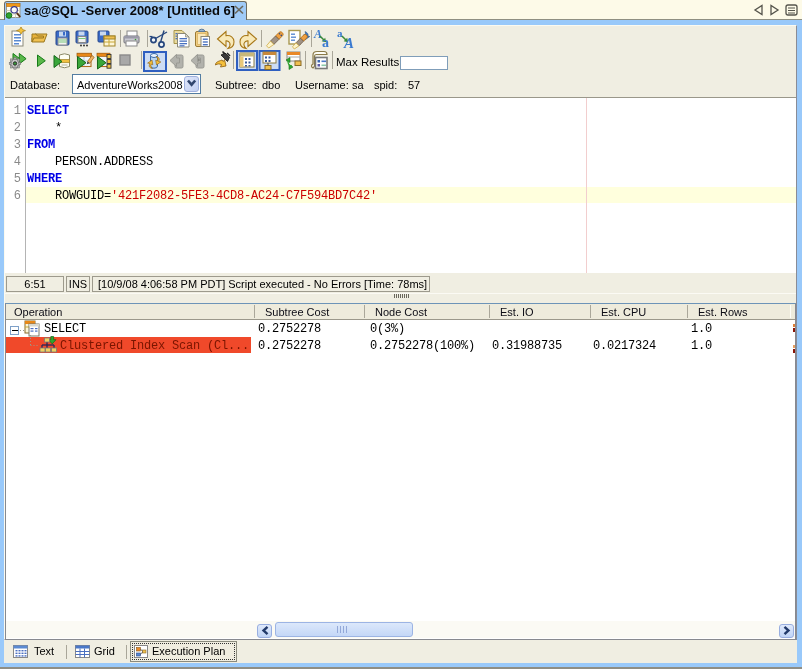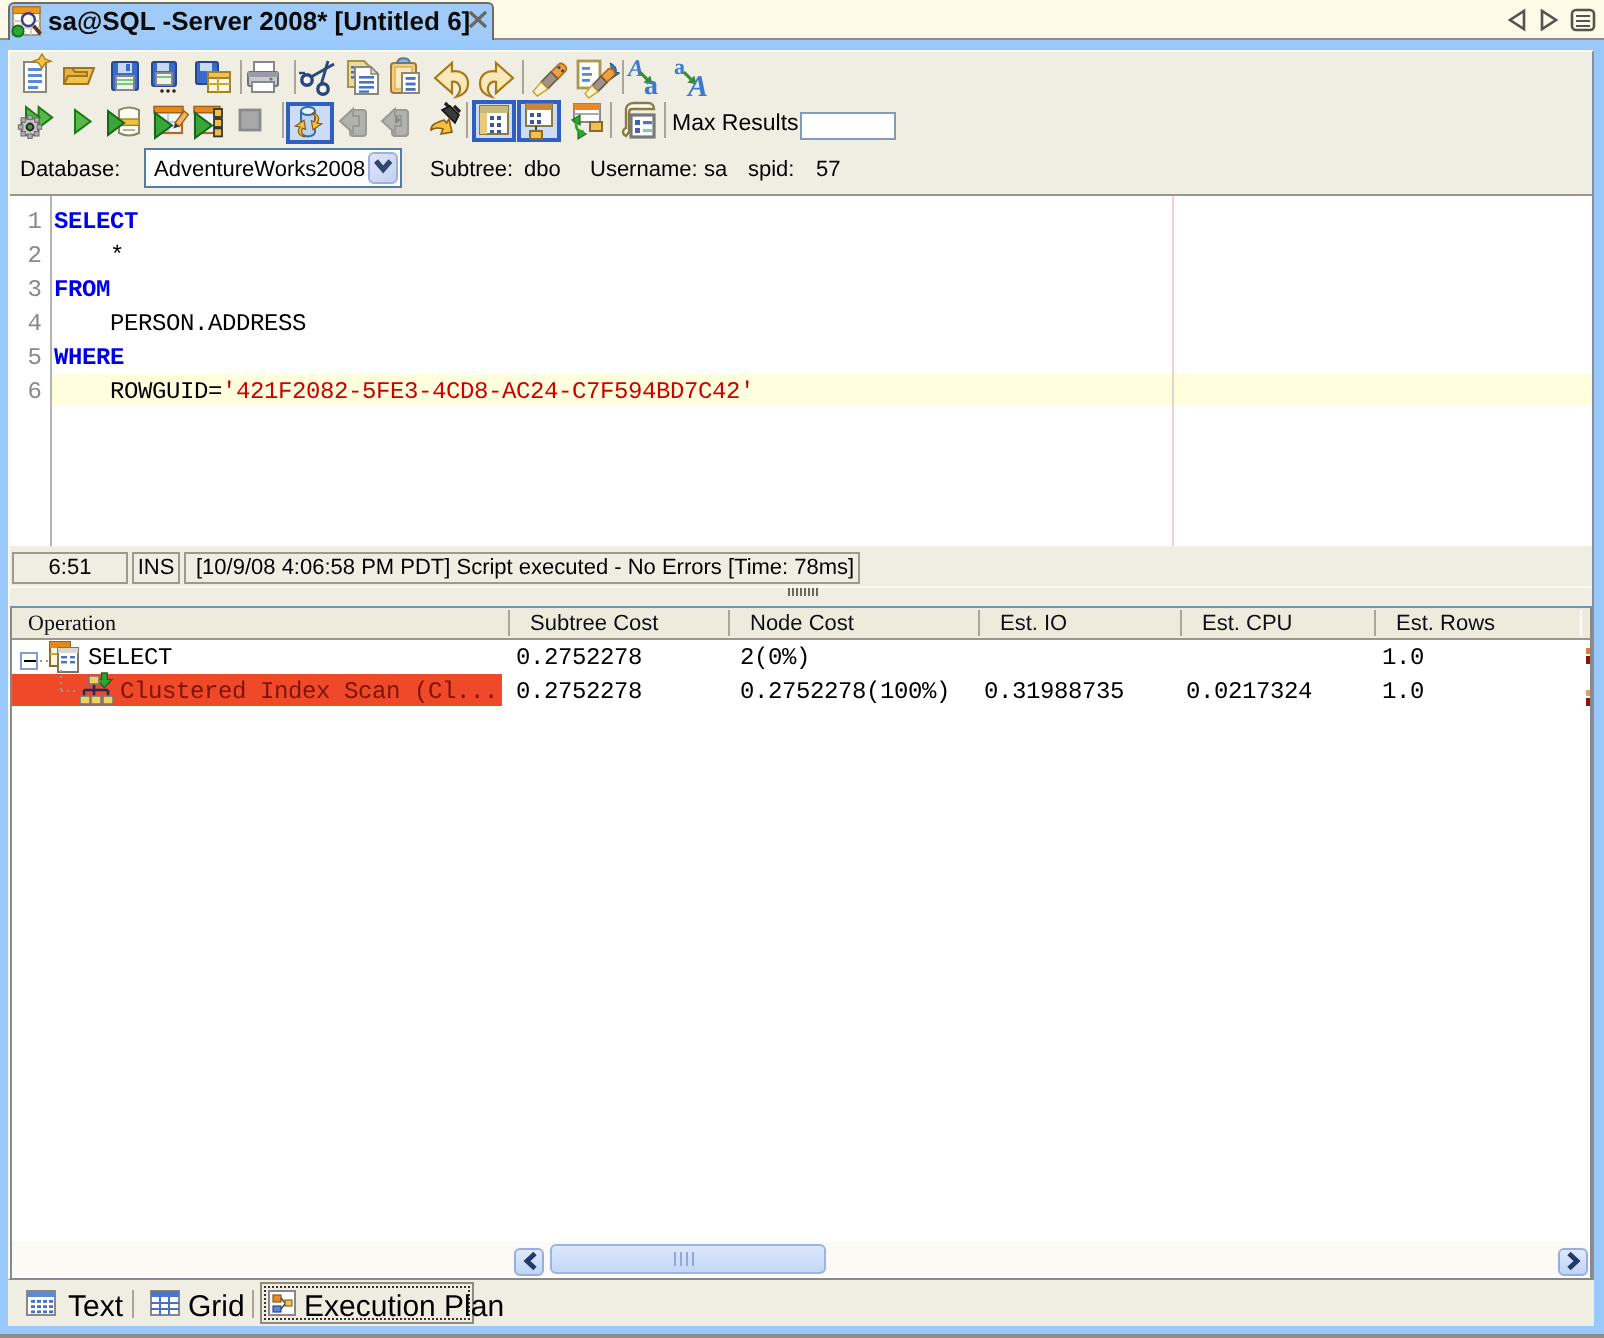--- a/index.html
+++ b/index.html
@@ -36,21 +36,21 @@
 .dbl { top:79px; font-size:11px; color:#000; }
 .hsep { position:absolute; top:1px; width:1px; height:13px; background:#aaa79a; }
 .cell { position:absolute; white-space:pre; font-family:"Liberation Mono",monospace; font-size:12px; letter-spacing:-0.2px; color:#000; }
 #row2bg { left:6px; top:337px; width:245px; height:16px; background:#f0492a; }
 
 #hscroll { left:6px; top:621px; width:789px; height:17px; background:#fbfaf4; }
 .sbtn { position:absolute; top:624px; width:15px; height:14px; border:1px solid #98aee0; border-radius:3px; background:linear-gradient(#dfe9fb,#c0d4f5); color:#27335f; font-weight:bold; font-size:11px; text-align:center; line-height:12px; }
 #thumb { position:absolute; left:275px; top:622px; width:138px; height:15px; border:1px solid #9cb4e4; border-radius:3px; background:linear-gradient(#dce8fb,#c4d7f7); }
 
 #btabs { left:4px; top:640px; width:793px; height:23px; background:#f0eee2; }
-.btab { position:absolute; top:2px; font-size:15px; color:#000; }
+.btab { position:absolute; top:2px; font-size:11px; color:#000; }
 #eptab { position:absolute; left:126px; top:1px; width:107px; height:21px; background:#f0ede0; border:1px solid #8a8a7d; outline:1px dotted #333; outline-offset:-3px; }
 #bottomblue { left:0; top:663px; width:802px; height:6px; background:#99c9fa; }
 #bottomedge { left:0; top:667px; width:802px; height:2px; background:#8f8e85; }
 text { }
 </style>
 </head>
 <body>
 
 <div class="abs" id="panel"></div>
 <div class="abs" id="toolbars"></div>
@@ -456,40 +456,40 @@
 <div class="abs" id="statusrow"></div>
 <div class="sbox" style="left:6px;width:58px;text-align:center;padding-top:1px;">6:51</div>
 <div class="sbox" style="left:66px;width:24px;text-align:center;padding-top:1px;">INS</div>
 <div class="sbox" style="left:92px;width:338px;padding:1px 0 0 5px;">[10/9/08 4:06:58 PM PDT] Script executed - No Errors [Time: 78ms]</div>
 
 <div class="abs" id="splitter"></div>
 <div class="abs" style="left:394px;top:294px;width:16px;height:4px;background:repeating-linear-gradient(90deg,#6a675c 0,#6a675c 1px,#f0eee2 1px,#f0eee2 2px);"></div>
 
 <div class="abs" id="results"></div>
 <div class="abs" id="rheader">
-  <div class="hcol" style="left:8px;font-family:Liberation Serif, serif;">Operation</div>
+  <div class="hcol" style="left:8px;">Operation</div>
   <div class="hcol" style="left:259px;">Subtree Cost</div>
   <div class="hcol" style="left:369px;">Node Cost</div>
   <div class="hcol" style="left:494px;">Est. IO</div>
   <div class="hcol" style="left:595px;">Est. CPU</div>
   <div class="hcol" style="left:692px;">Est. Rows</div>
   <div class="hsep" style="left:248px;"></div>
   <div class="hsep" style="left:358px;"></div>
   <div class="hsep" style="left:483px;"></div>
   <div class="hsep" style="left:584px;"></div>
   <div class="hsep" style="left:681px;"></div>
   <div class="hsep" style="left:784px;background:#fdfdf8;"></div>
 </div>
 <div class="abs" id="row2bg"></div>
 
 <div class="abs" style="left:10px;top:326px;width:9px;height:9px;border:1px solid #7ea0c8;background:#fff;"></div>
 <div class="abs" style="left:12px;top:330px;width:6px;height:1px;background:#000;"></div>
 <div class="cell" style="left:44px;top:322px;">SELECT</div>
 <div class="cell" style="left:258px;top:322px;">0.2752278</div>
-<div class="cell" style="left:370px;top:322px;">2(0%)</div>
+<div class="cell" style="left:370px;top:322px;">0(3%)</div>
 <div class="cell" style="left:691px;top:322px;">1.0</div>
 <div class="cell" style="left:60px;top:339px;color:#7a1500;">Clustered Index Scan (Cl...</div>
 <div class="cell" style="left:258px;top:339px;">0.2752278</div>
 <div class="cell" style="left:370px;top:339px;">0.2752278(100%)</div>
 <div class="cell" style="left:492px;top:339px;">0.31988735</div>
 <div class="cell" style="left:593px;top:339px;">0.0217324</div>
 <div class="cell" style="left:691px;top:339px;">1.0</div>
 
 <div class="abs" style="left:793px;top:324px;width:2px;height:3px;background:#e08038;"></div>
 <div class="abs" style="left:793px;top:328px;width:2px;height:4px;background:#8a1408;"></div>

